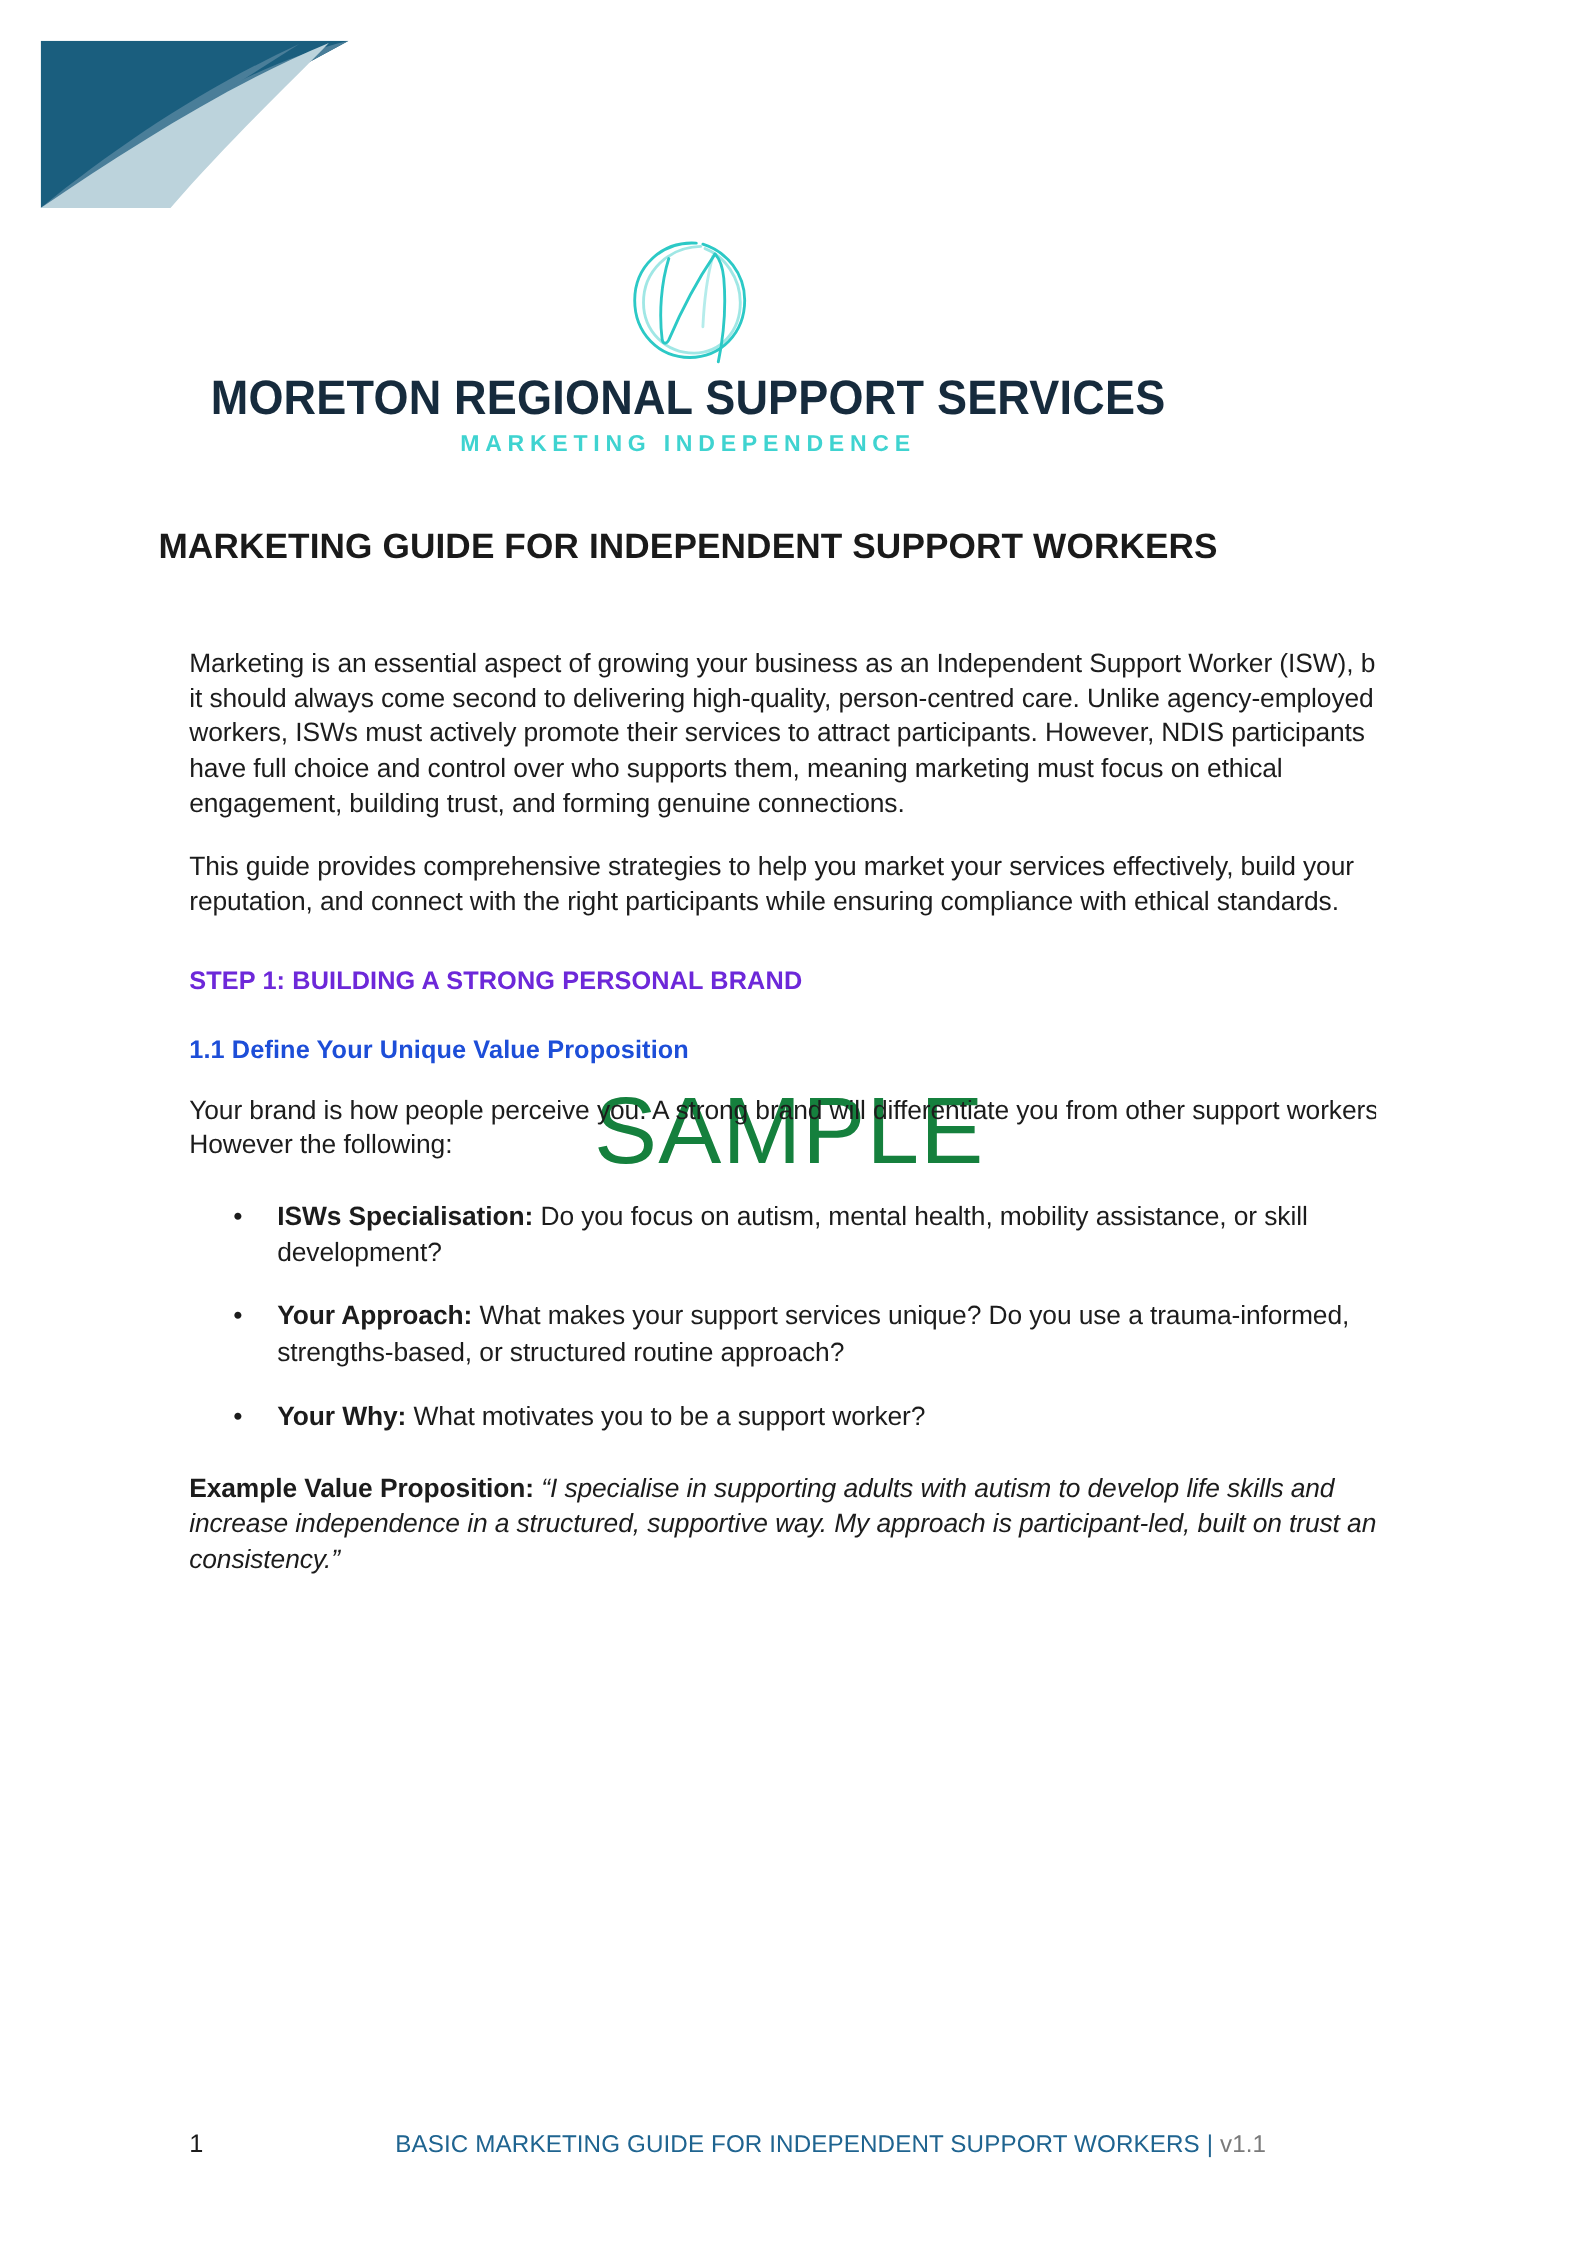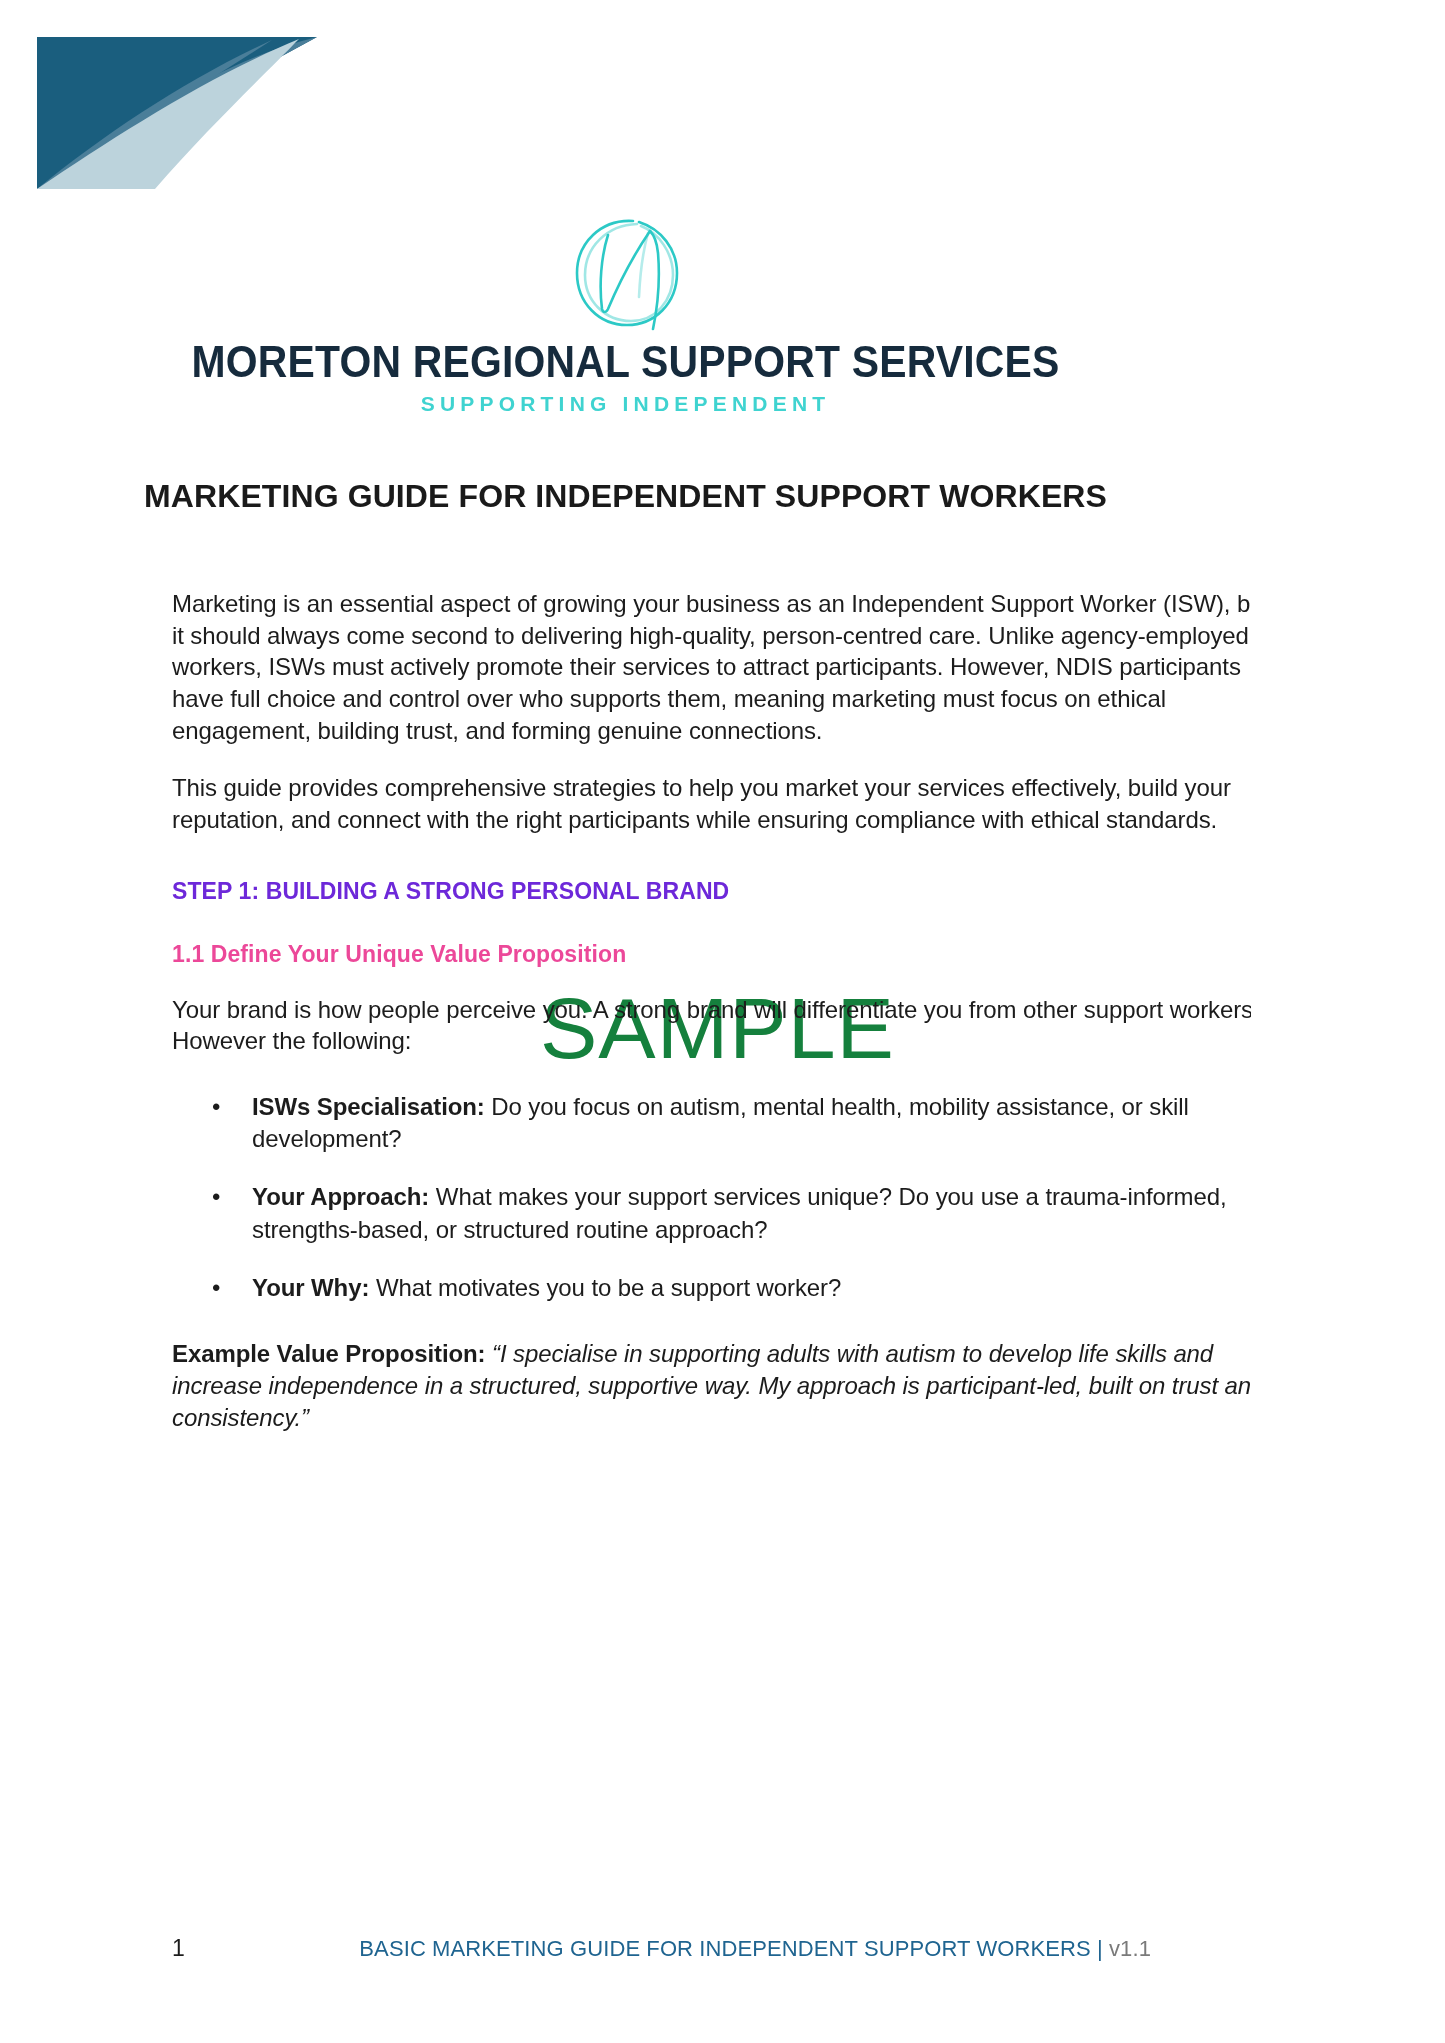--- a/index.html
+++ b/index.html
@@ -97,21 +97,21 @@
   .heading-step {
     font-size: 23px;
     font-weight: 700;
     color: #6d28d9;
     margin: 42px 0 0 0;
     letter-spacing: 0.1px;
   }
   .heading-sub {
     font-size: 23px;
     font-weight: 700;
-    color: #ec4899;
+    color: #1d4ed8;
     margin: 36px 0 26px 0;
     letter-spacing: 0.1px;
   }
 
   .bullet-list {
     list-style: none;
     margin: 34px 0 30px 0;
     padding: 0;
   }
   .bullet-item {
@@ -201,21 +201,21 @@
     <svg class="logo-mark" viewBox="0 0 130 130">
       <g fill="none" stroke="#2cc9c6" stroke-width="2.6" stroke-linecap="round" stroke-linejoin="round">
         <path d="M 72,16 C 40,14 16,38 16,68 C 16,98 38,120 66,120 C 94,120 116,98 116,68 C 116,44 100,24 78,17"></path>
         <path d="M 76,19 C 46,20 24,42 24,70 C 24,96 44,116 70,116 C 94,116 112,96 112,70 C 112,48 98,28 80,21" opacity="0.45"></path>
         <path d="M 47,30 C 40,52 38,80 41,104 C 42,108 45,108 47,104 C 58,78 74,48 89,26"></path>
         <path d="M 89,26 C 93,30 96,38 97,48 C 99,72 97,100 92,124"></path>
         <path d="M 87,28 C 82,46 79,70 78,92" opacity="0.35"></path>
       </g>
     </svg>
     <div class="logo-name">MORETON REGIONAL SUPPORT SERVICES</div>
-    <div class="logo-tagline">SUPPORTING INDEPENDENT</div>
+    <div class="logo-tagline">MARKETING INDEPENDENCE</div>
   </div>
 
   <div class="doc-title">MARKETING GUIDE FOR INDEPENDENT SUPPORT WORKERS</div>
 
   <div class="watermark">SAMPLE</div>
 
   <div class="content">
 
     <p class="para">Marketing is an essential aspect of growing your business as an Independent Support Worker (ISW), but it should always come second to delivering high-quality, person-centred care. Unlike agency-employed workers, ISWs must actively promote their services to attract participants. However, NDIS participants have full choice and control over who supports them, meaning marketing must focus on ethical engagement, building trust, and forming genuine connections.</p>
 

